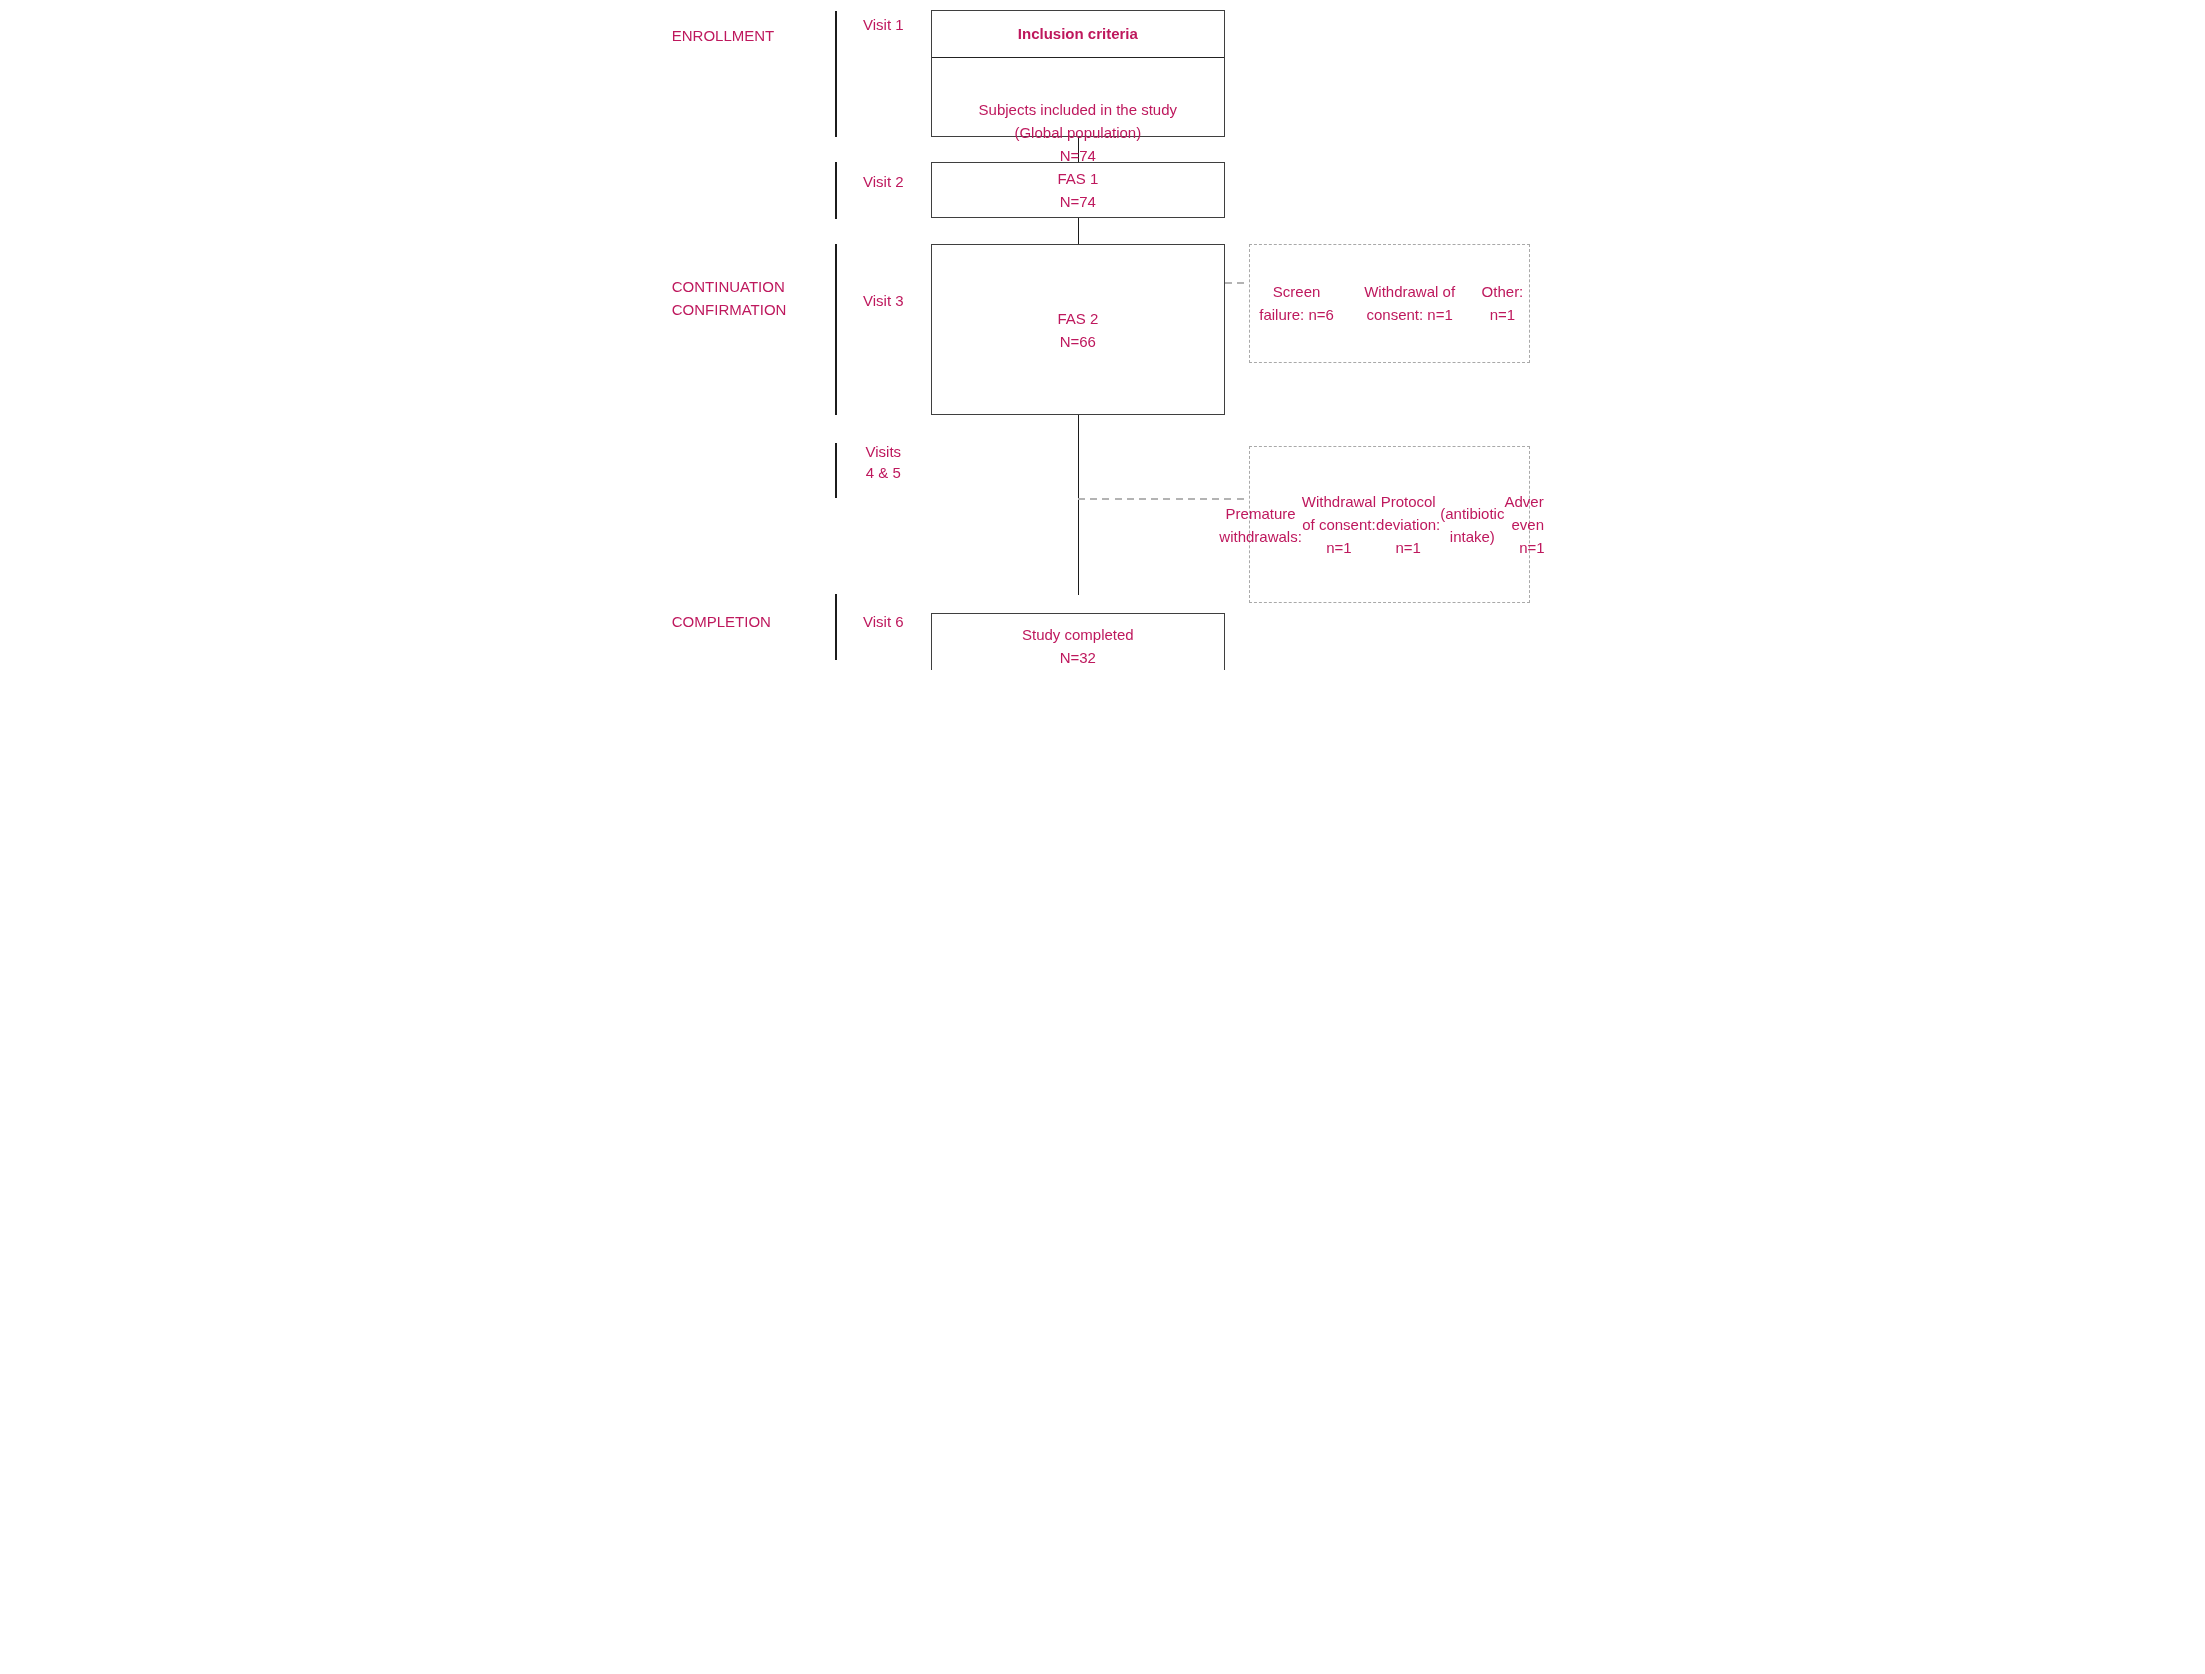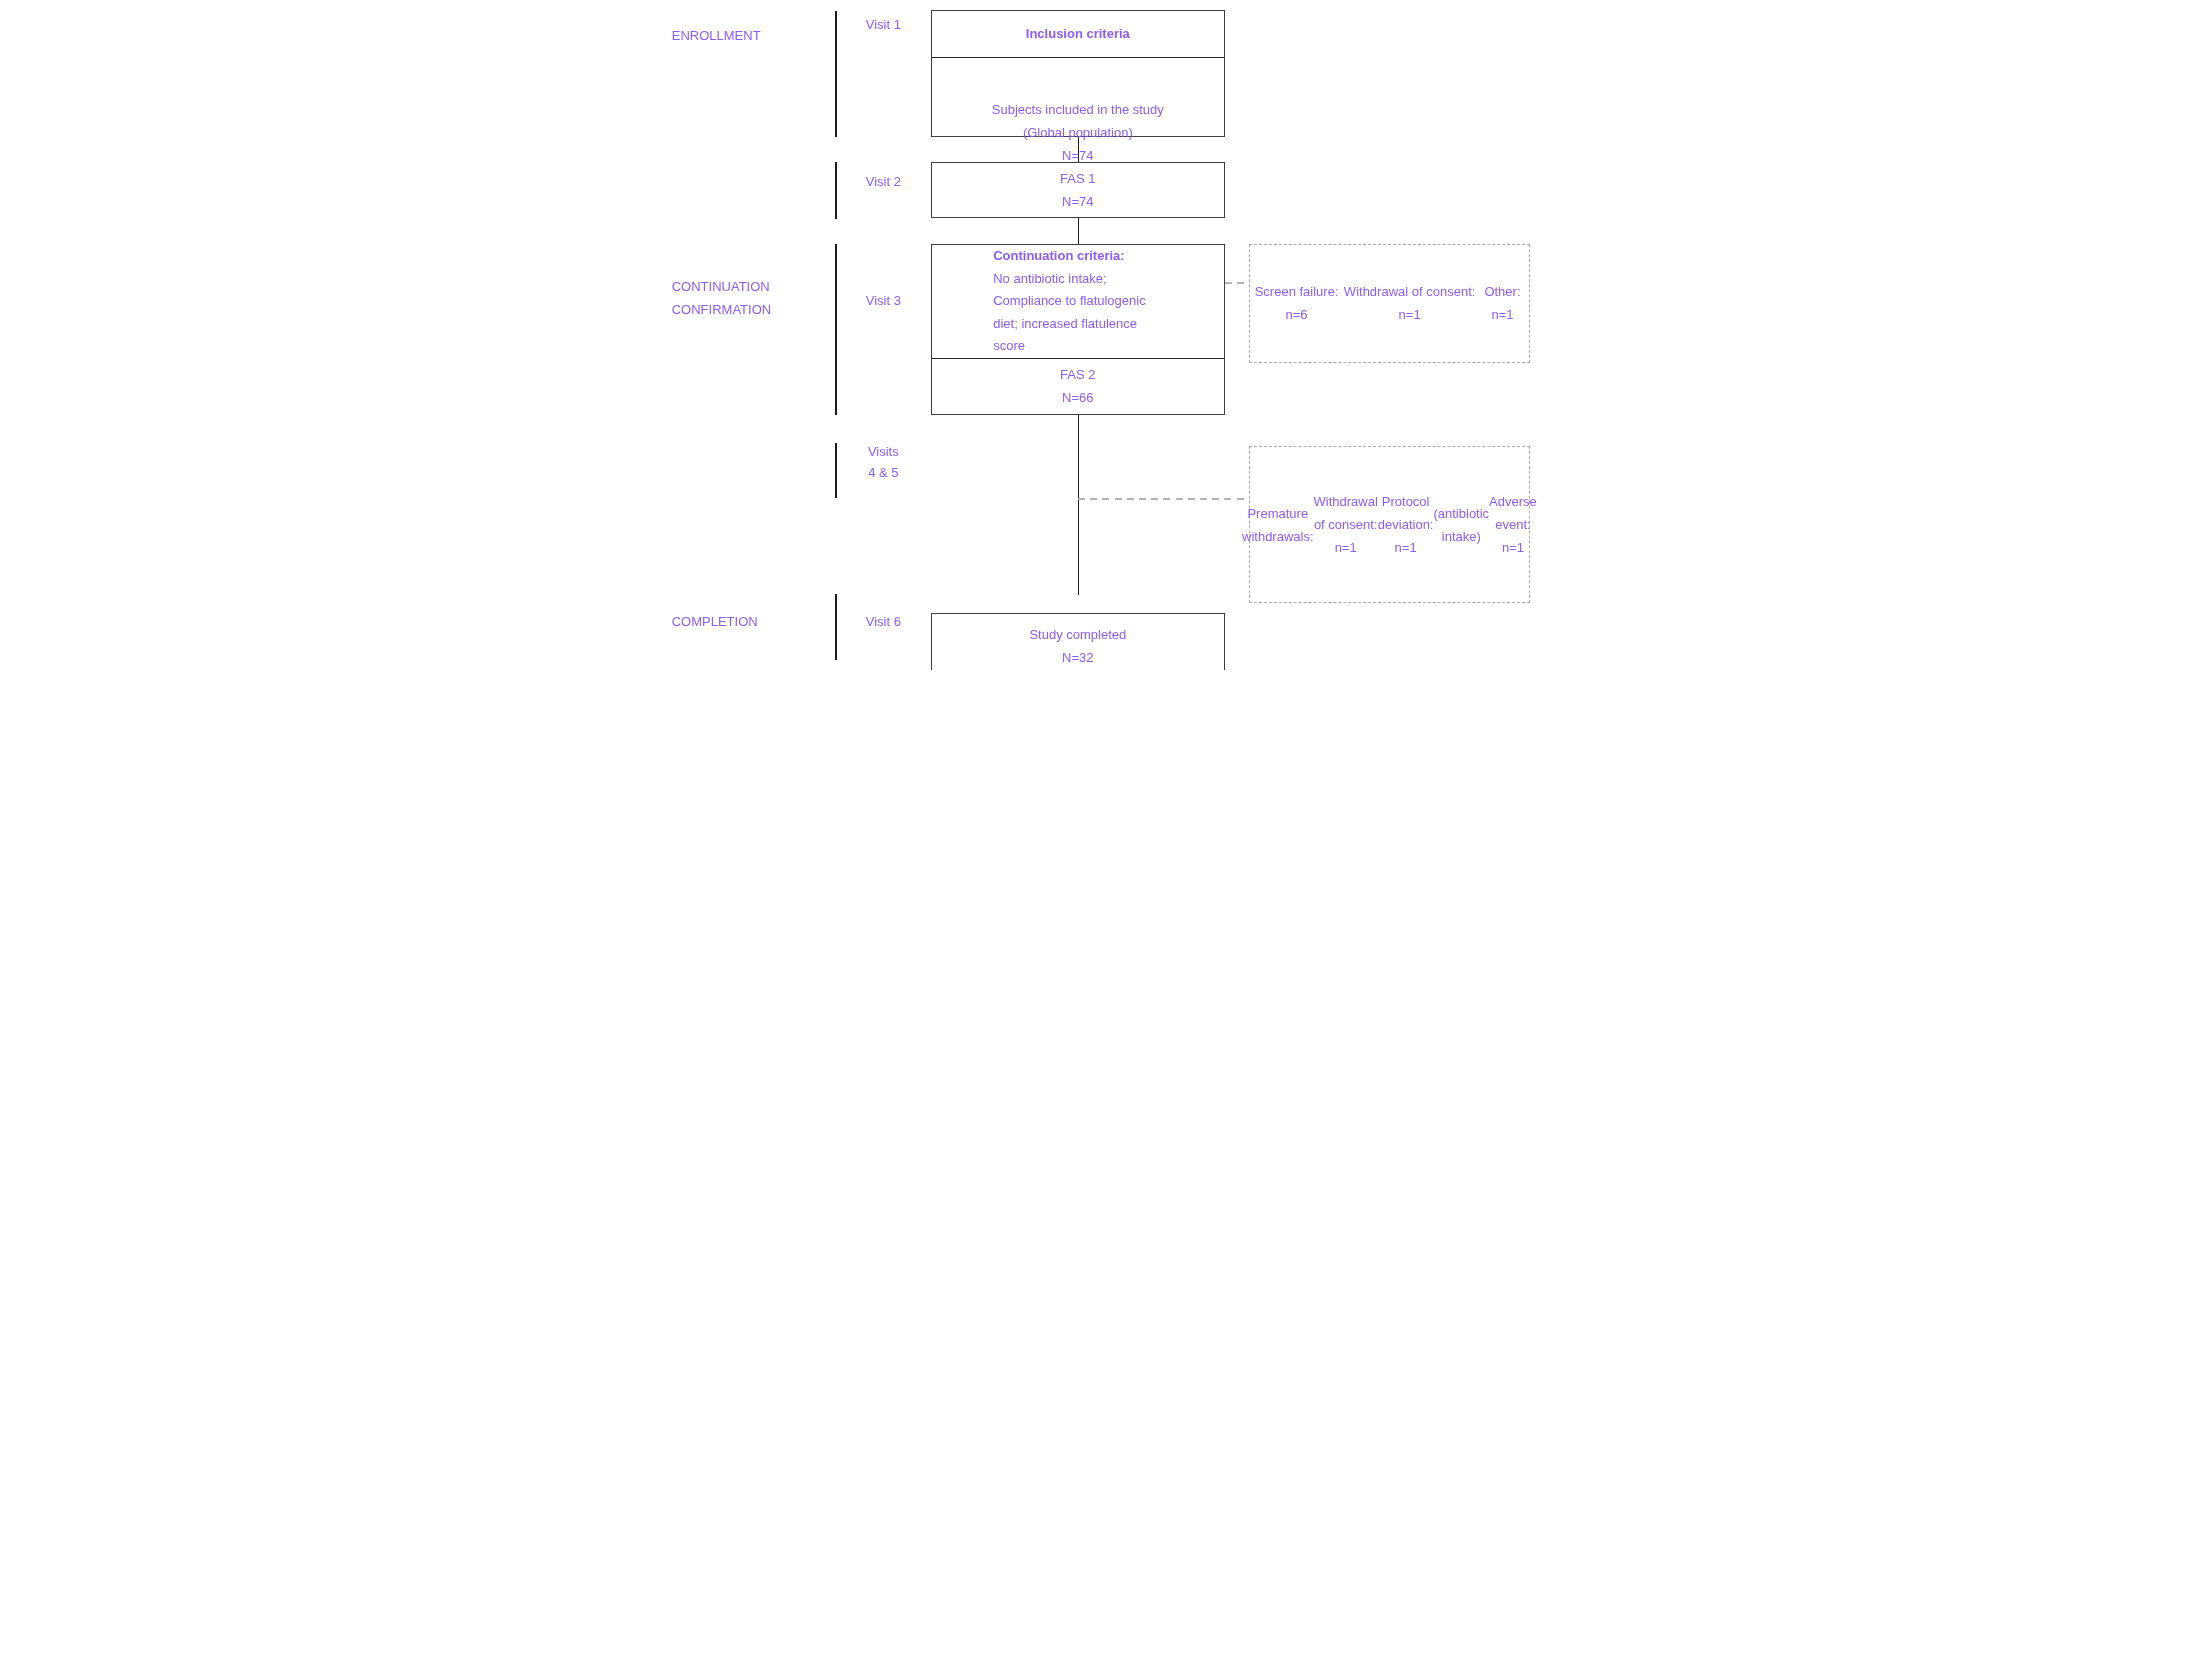--- a/index.html
+++ b/index.html
@@ -7,22 +7,22 @@
     padding: 0;
     background: #ffffff;
     font-family: "Liberation Sans", "DejaVu Sans", sans-serif;
   }
   .canvas {
     position: relative;
     width: 882px;
     height: 670px;
     margin: 0 auto;
     background: #ffffff;
-    color: #8b5cf6;
-    font-size: 13px;
+    color: #be185d;
+    font-size: 15px;
     line-height: 23px;
     overflow: hidden;
   }
   
   .phase-label {
     position: absolute;
     left: 1.16%;
     text-align: left;
     white-space: nowrap;
   }
@@ -183,27 +183,20 @@
   </div>
 
   <div class="flow-box box-fas1">
     <div class="box-body-centered">
       <div>FAS 1</div>
       <div>N=74</div>
     </div>
   </div>
 
   <div class="flow-box box-continuation">
-    <div class="box-upper-left">
-      <div class="bold-line">Continuation criteria:</div>
-      <div>No antibiotic intake;</div>
-      <div>Compliance to flatulogenic</div>
-      <div>diet; increased flatulence</div>
-      <div>score</div>
-    </div>
     <div class="box-lower-centered">
       <div>FAS 2</div>
       <div>N=66</div>
     </div>
   </div>
 
   <div class="flow-box box-completed">
     <div class="box-body-centered">
       <div>Study completed</div>
       <div>N=32</div>

